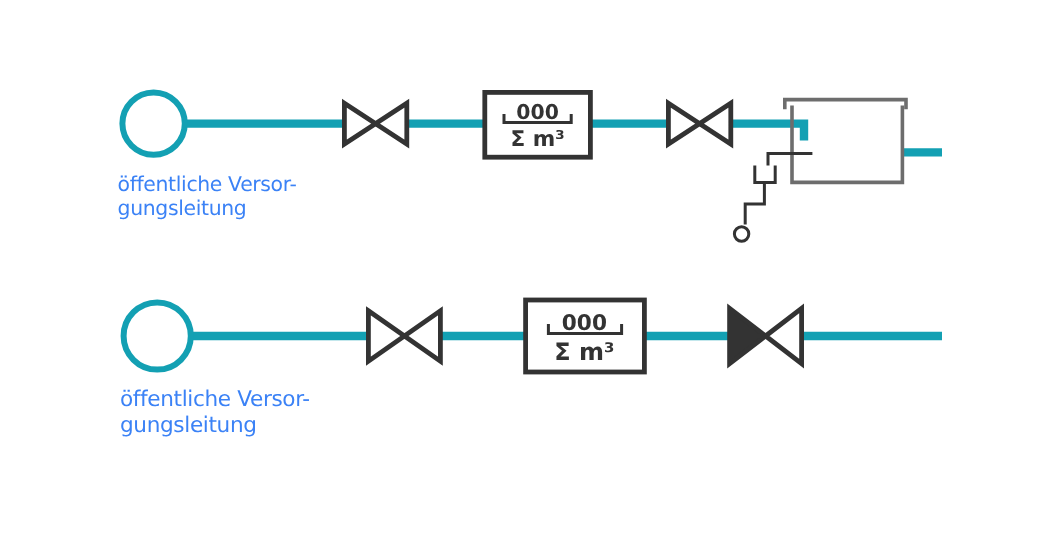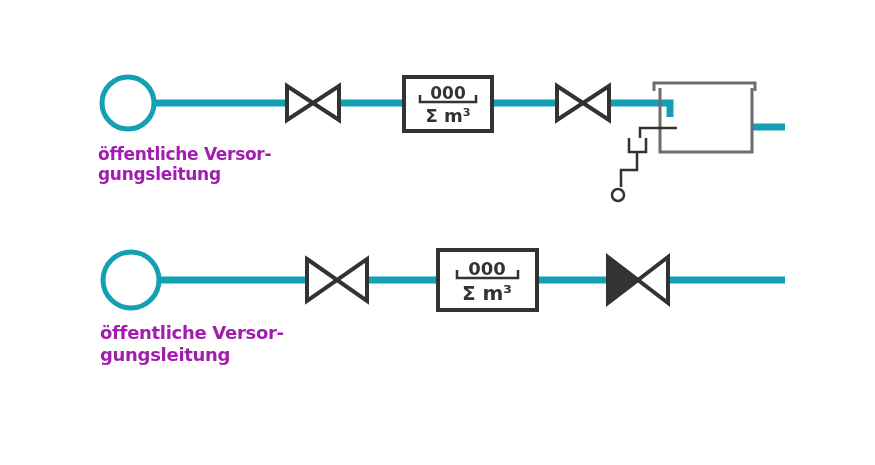--- a/index.html
+++ b/index.html
@@ -1,18 +1,18 @@
 <!DOCTYPE html>
 <html><head>
 <meta charset="utf-8">
 <style>
 html,body{margin:0;padding:0;background:#fff;}
 body{width:875px;height:465px;position:relative;overflow:hidden;font-family:"DejaVu Sans",sans-serif;}
 svg{position:absolute;left:0;top:0;}
-.lbl{position:absolute;color:#a21caf;font-weight:bold;font-size:17px;line-height:20px;letter-spacing:-0.3px;}
+.lbl{position:absolute;color:#3b82f6;font-weight:normal;font-size:17px;line-height:20px;letter-spacing:-0.3px;}
 .mtxt{font-family:"DejaVu Sans",sans-serif;font-weight:bold;fill:#333;}
 </style>
 </head>
 <body>
 
 <svg width="875" height="465" viewBox="0 0 875 465">
 
   <g>
     <line x1="155" y1="103" x2="286" y2="103" stroke="#13a0b3" stroke-width="7"></line>
     <line x1="340" y1="103" x2="404" y2="103" stroke="#13a0b3" stroke-width="7"></line>

